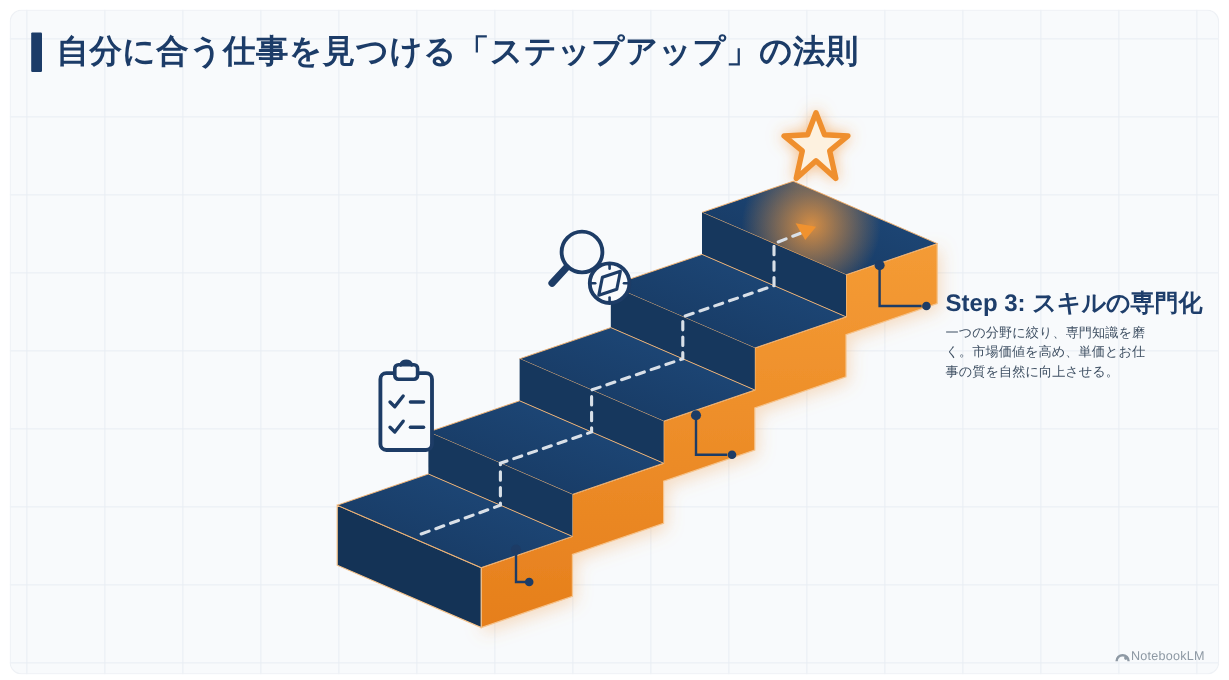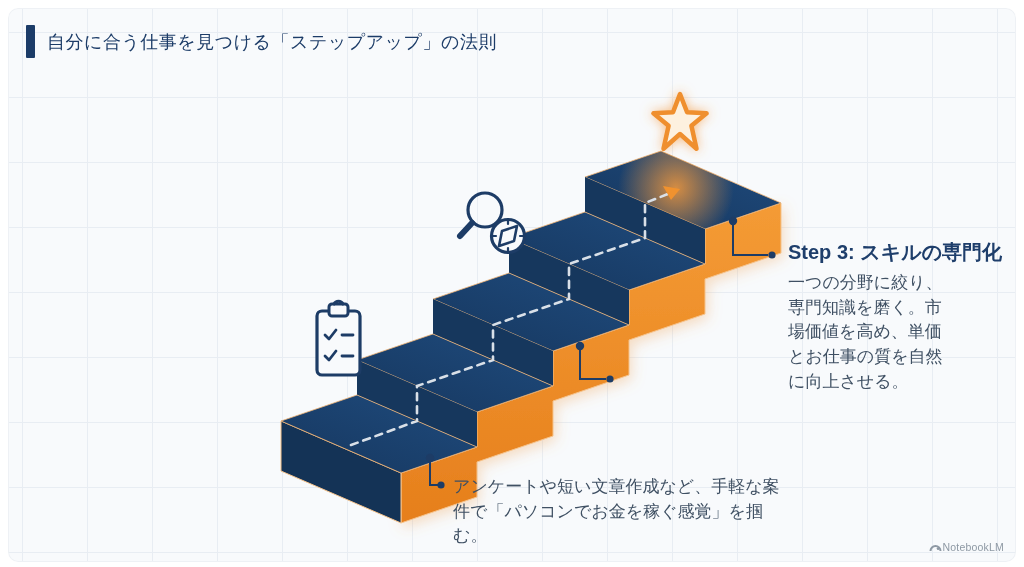--- a/index.html
+++ b/index.html
@@ -14,25 +14,25 @@
     background-color:#f8fafc;
     background-image:
       linear-gradient(#e8edf3 1px, transparent 1px),
       linear-gradient(90deg,#e8edf3 1px, transparent 1px);
     background-size:65px 65px;
     background-position:14px 24px;
     box-shadow:inset 0 0 0 1px #eef1f5;
   }
   .titlebar{position:absolute;left:18px;top:17px;display:flex;align-items:center;gap:12px;}
   .accent{width:9px;height:33px;background:#1c3c68;border-radius:1px;flex:0 0 auto;}
-  .title{font-size:18px;font-weight:400;color:#1c3c68;letter-spacing:0.5px;white-space:nowrap;}
+  .title{font-size:27px;font-weight:700;color:#1c3c68;letter-spacing:0.5px;white-space:nowrap;}
   .stairs-svg{position:absolute;left:0;top:0;}
   .step-block{position:absolute;}
   .step-heading{font-size:20px;font-weight:700;color:#1e3e6b;white-space:nowrap;}
-  .step-body{font-size:17px;color:#3f5063;line-height:1.45;margin-top:5px;}
+  .step-body{font-size:11px;color:#3f5063;line-height:1.45;margin-top:5px;}
   .s1{left:445px;top:462px;width:330px;}
   .s2{left:615px;top:356px;width:296px;}
   .s3{left:780px;top:231px;width:168px;}
   .footer-logo{
     position:absolute;right:12px;bottom:9px;display:flex;align-items:center;gap:0;
     color:#8e99a4;font-size:10.5px;font-weight:400;letter-spacing:0.2px;
   }
 </style>
 </head>
 <body>
@@ -136,21 +136,20 @@
       </g>
       <g>
         <circle cx="725" cy="213" r="4.2" stroke="none"></circle>
         <path d="M725,213 L725,247 L760,247" fill="none"></path>
         <circle cx="764" cy="247" r="3.6" stroke="none"></circle>
       </g>
     </g>
   </svg>
 
   <div class="step-block s1">
-    <div class="step-body">アンケートや短い文章作成など、手軽な案件で「パソコンでお金を稼ぐ感覚」を掴む。</div>
   </div>
 
 
   <div class="step-block s3">
     <div class="step-heading">Step 3: スキルの専門化</div>
     <div class="step-body">一つの分野に絞り、専門知識を磨く。市場価値を高め、単価とお仕事の質を自然に向上させる。</div>
   </div>
 
   <div class="footer-logo">
     <svg width="13" height="11" viewBox="0 0 13 11">

